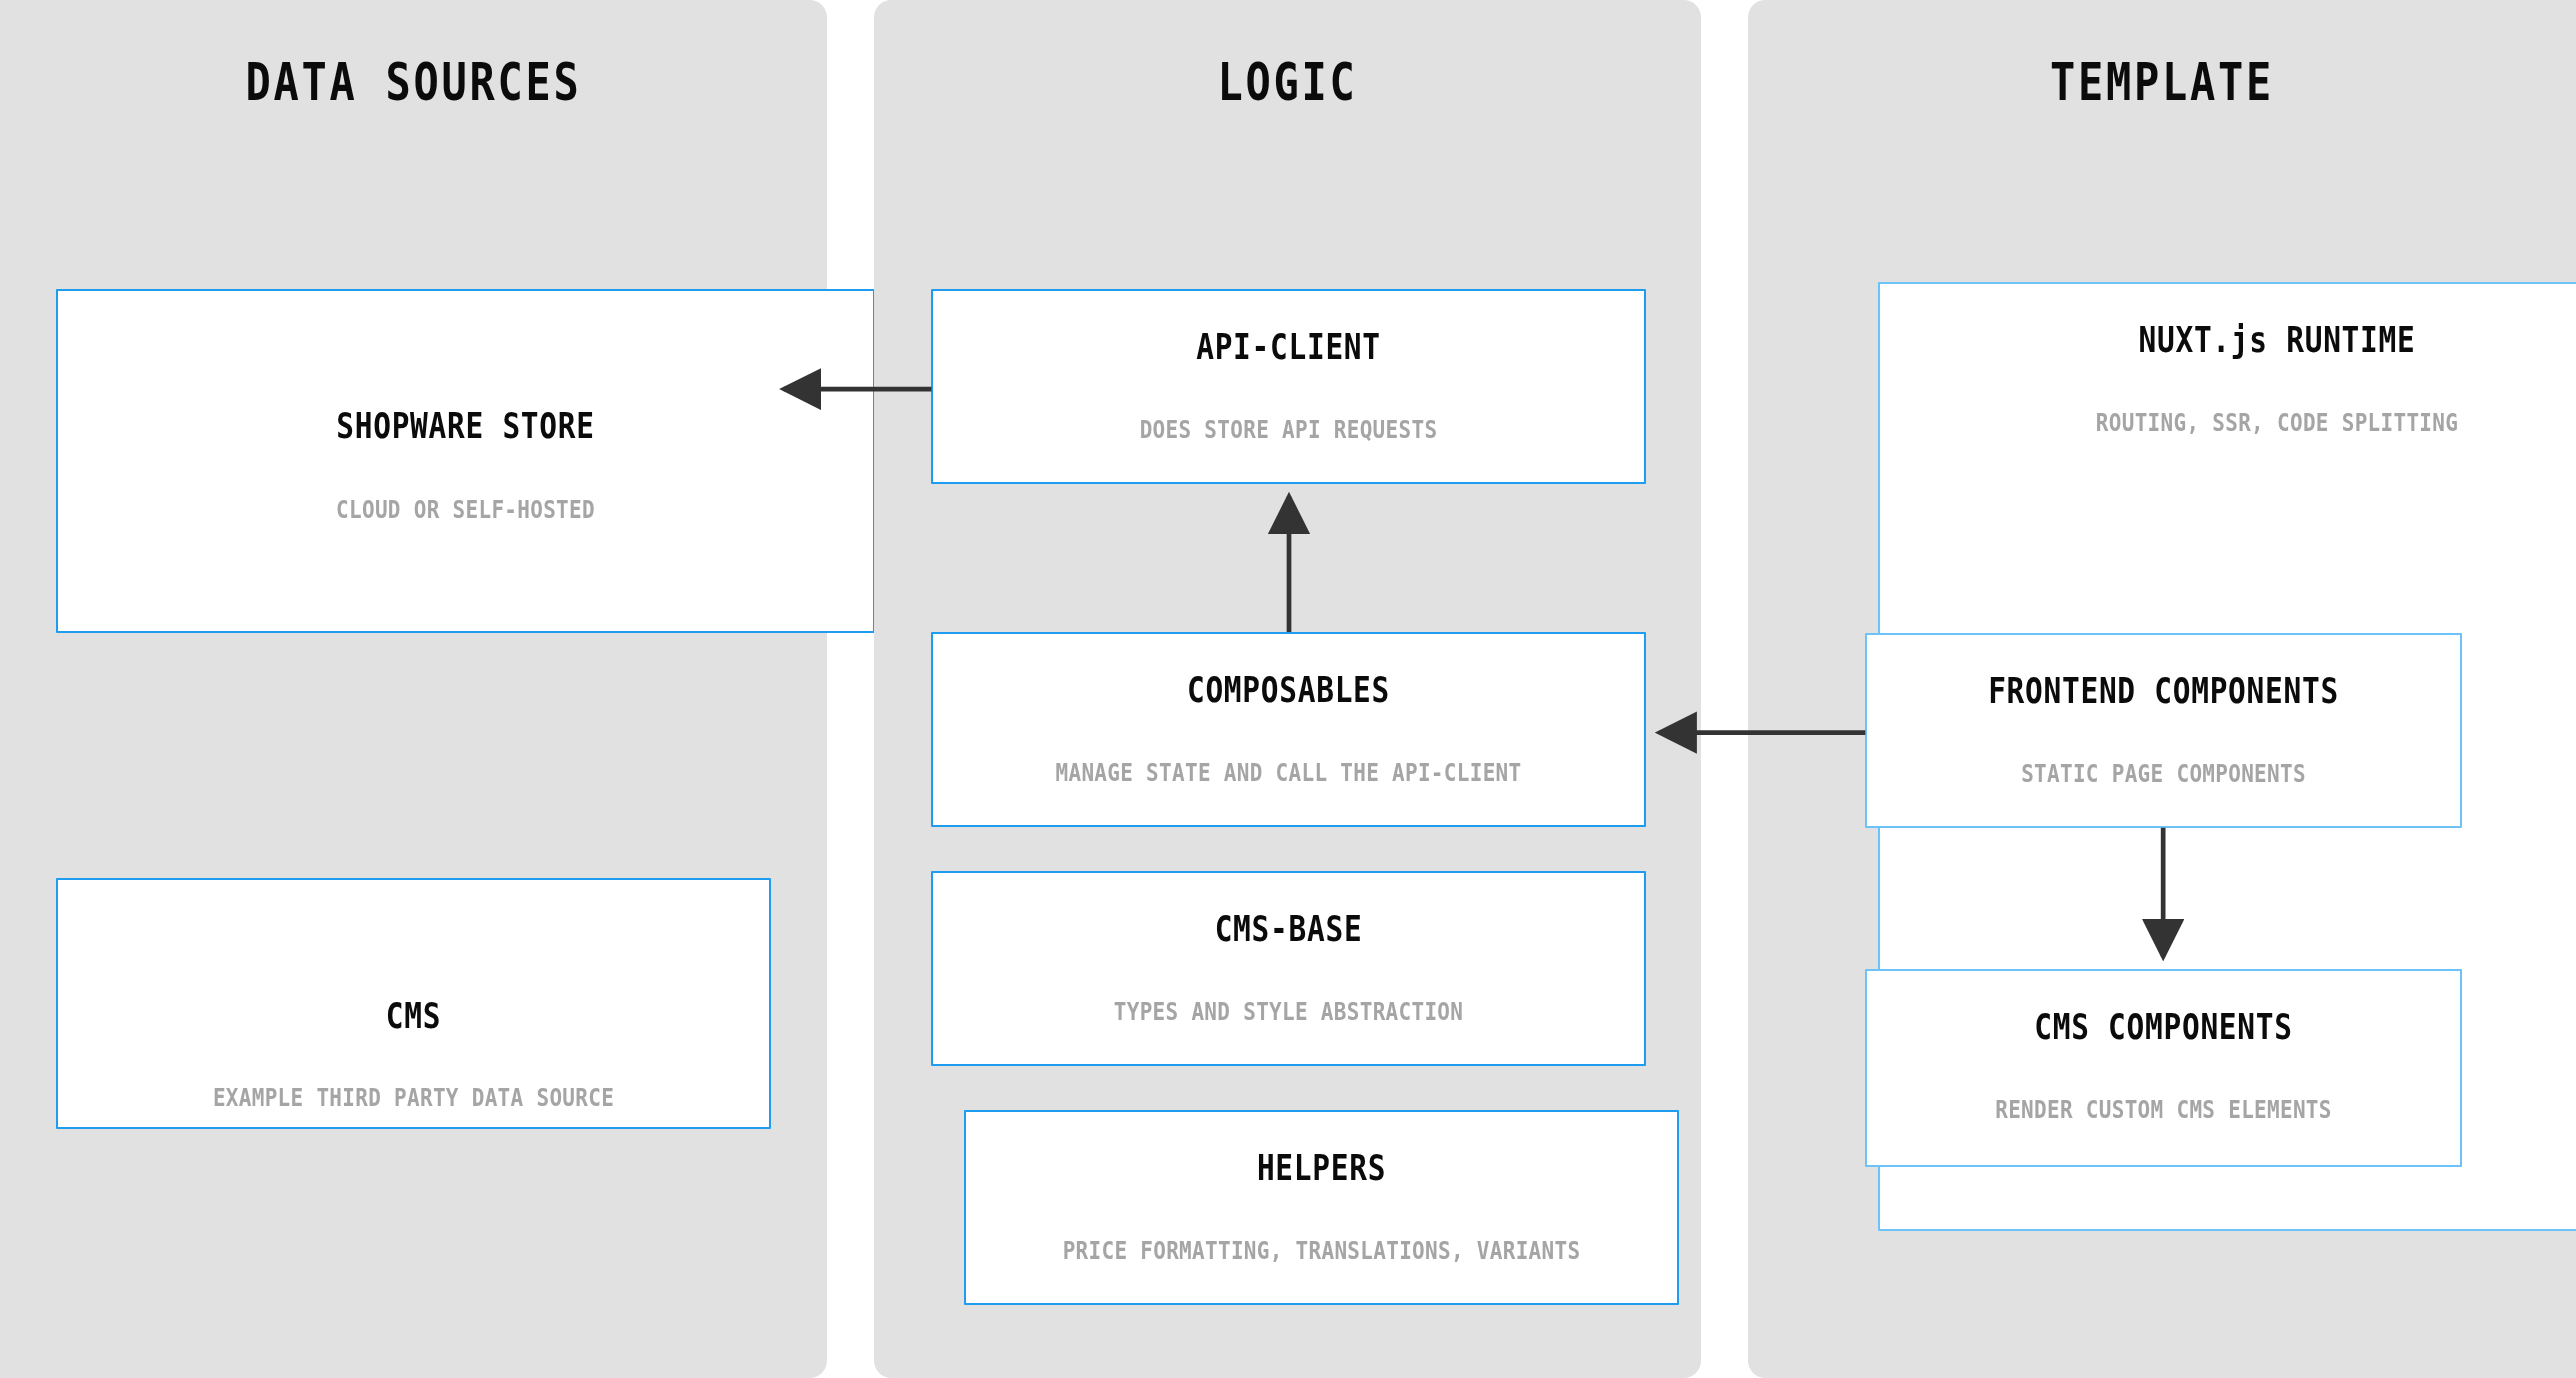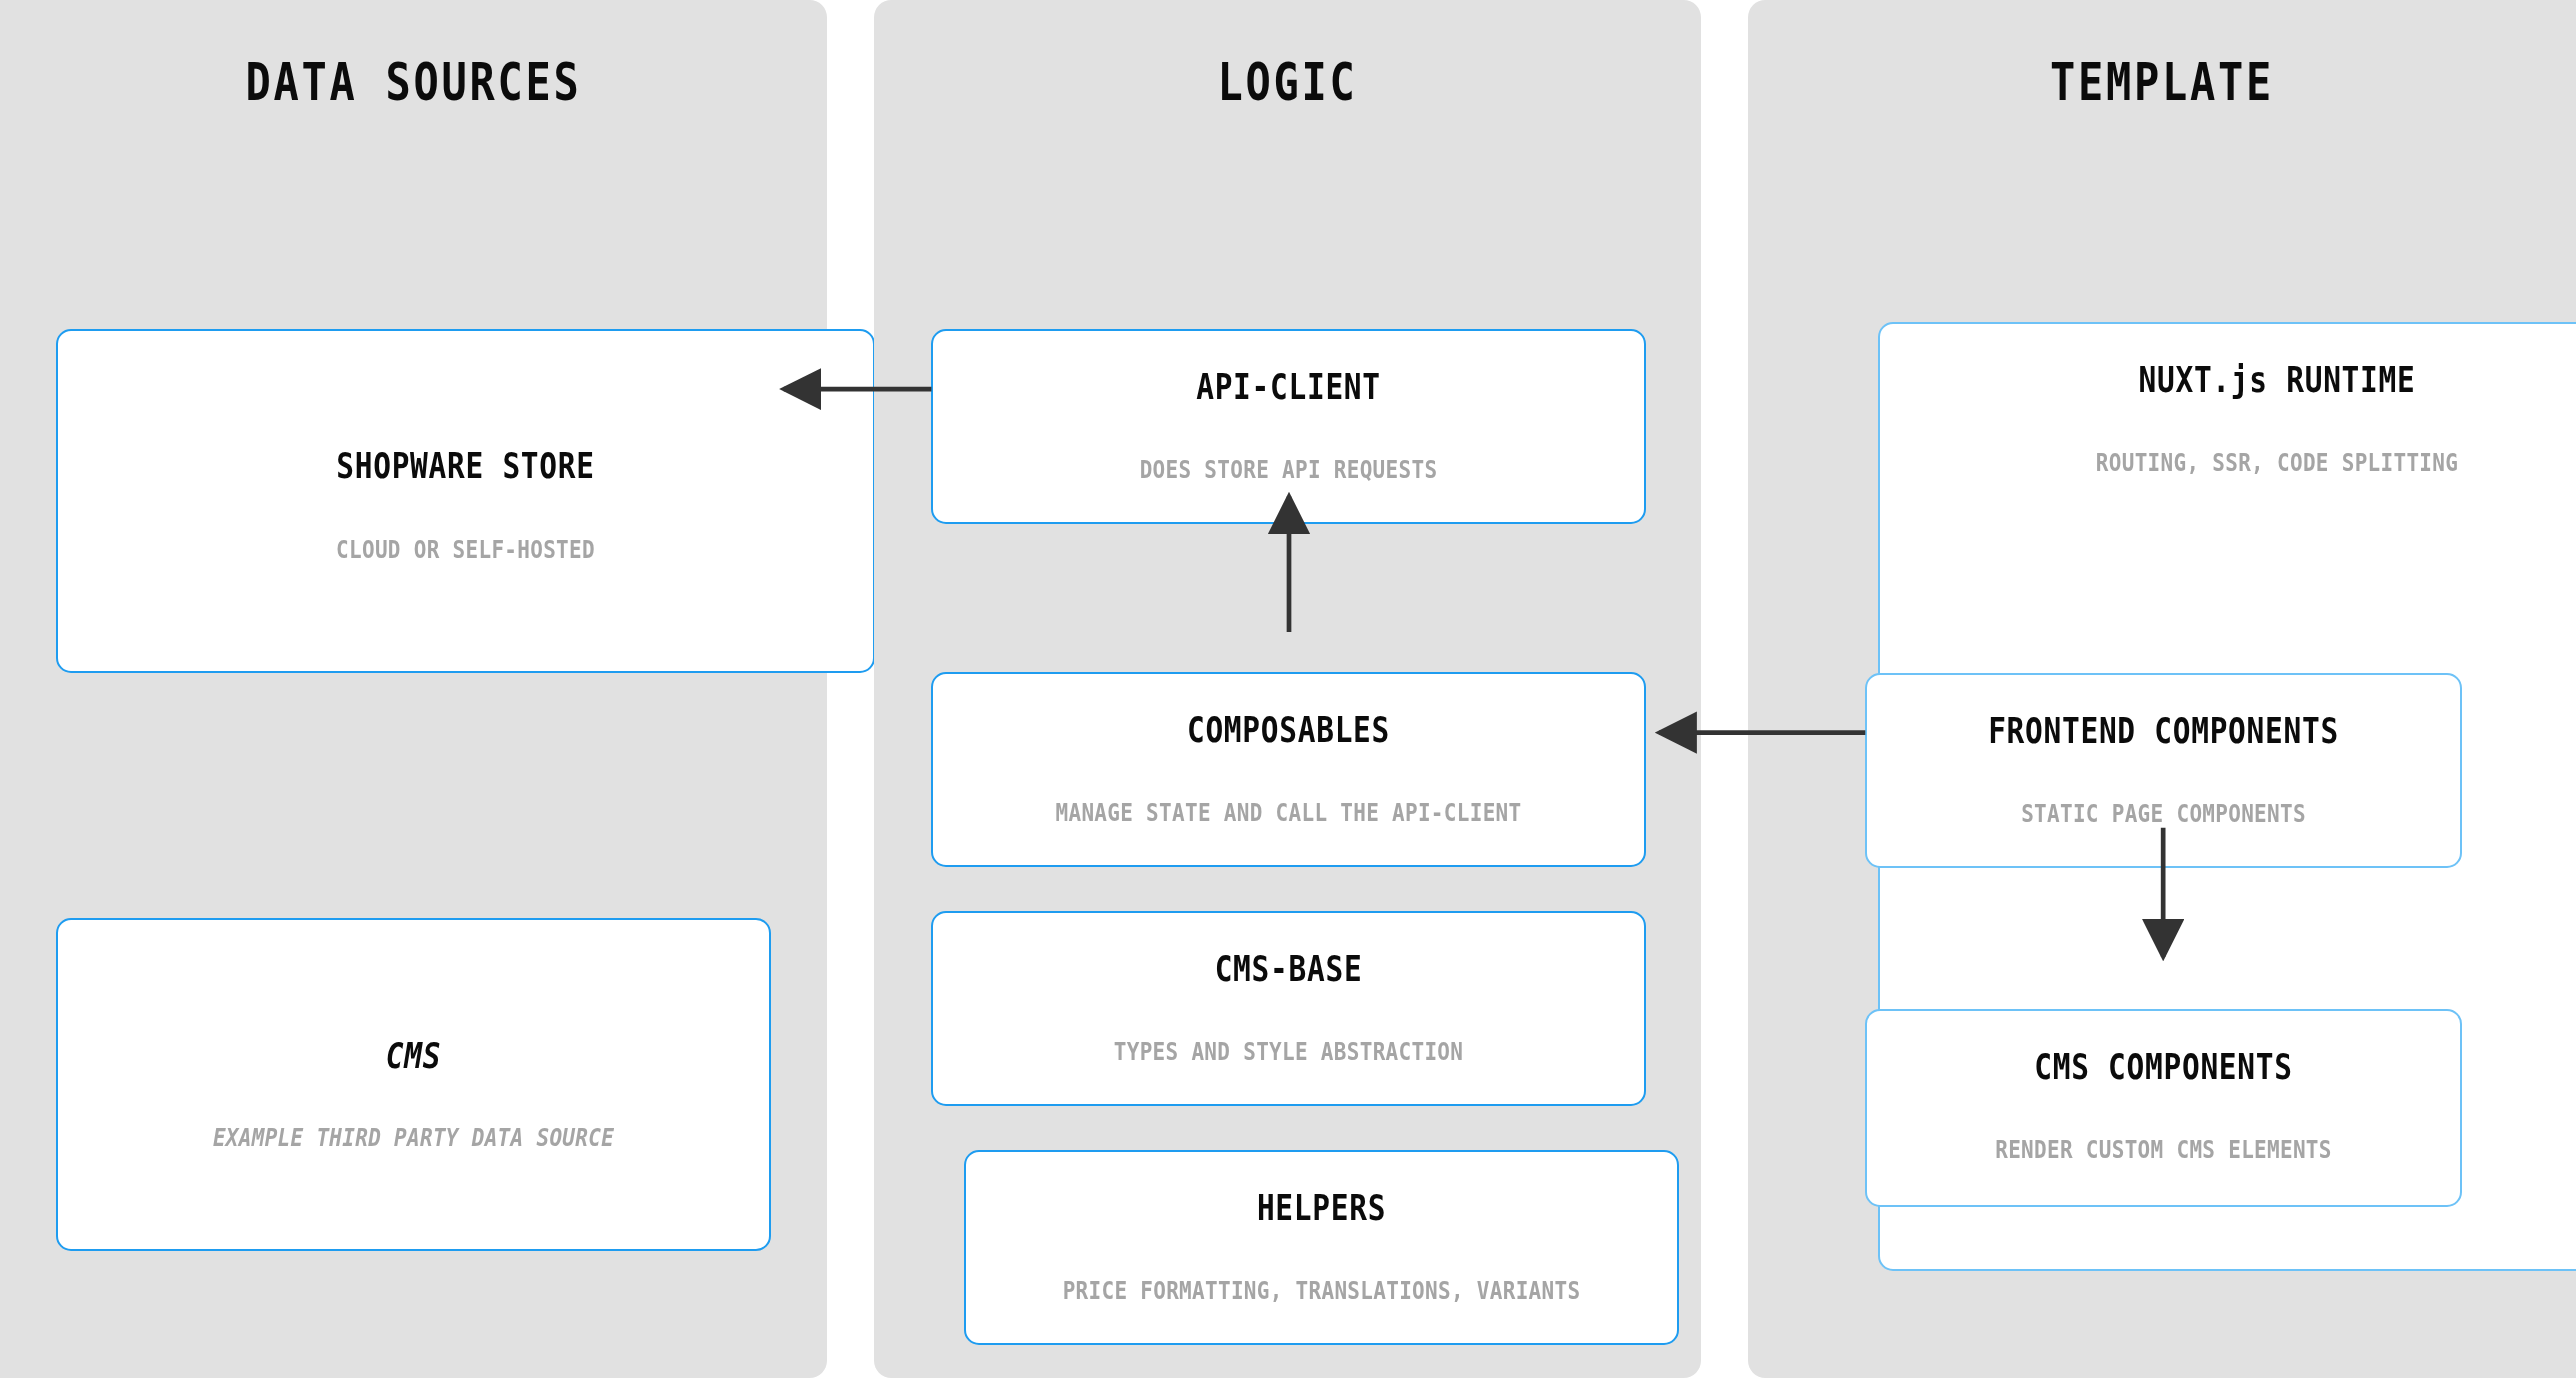--- a/index.html
+++ b/index.html
@@ -29,23 +29,22 @@
     color:#0b0b0b;
     transform:scaleY(1.22);
     transform-origin:top center;
   }
 
   
   .card{
     position:absolute;
     background:#ffffff;
     border:2.7px solid #1e9cf0;
-    border-radius:15px;
+    border-radius:1px;
     box-sizing:border-box;
-    margin-top:40px;
   }
   .card.light{border-color:#6dc2f7;border-width:2.7px;}
   .card-title{
     position:absolute;left:0;right:0;
     text-align:center;
     font-family:"DejaVu Sans Mono","Liberation Mono",monospace;
     font-weight:700;
     font-size:29.5px;
     letter-spacing:0.7px;
     color:#0b0b0b;
@@ -74,21 +73,21 @@
 
   <div class="col" id="col-data">
     <div class="col-title">DATA SOURCES</div>
   </div>
 
   <div class="card" style="left:56px;top:289px;width:819px;height:344px;">
     <div class="card-title" style="top:118px;">SHOPWARE STORE</div>
     <div class="card-sub" style="top:207px;">CLOUD OR SELF-HOSTED</div>
   </div>
 
-  <div class="card" style="left:56px;top:878px;width:715px;height:333px;font-style:italic;">
+  <div class="card" style="left:56px;top:878px;width:715px;height:251px;">
     <div class="card-title" style="top:119px;">CMS</div>
     <div class="card-sub" style="top:206px;">EXAMPLE THIRD PARTY DATA SOURCE</div>
   </div>
 
   <div class="col" id="col-logic">
     <div class="col-title">LOGIC</div>
   </div>
 
   <div class="card" style="left:931px;top:289px;width:715px;height:195px;">
     <div class="card-title" style="top:39px;">API-CLIENT</div>

